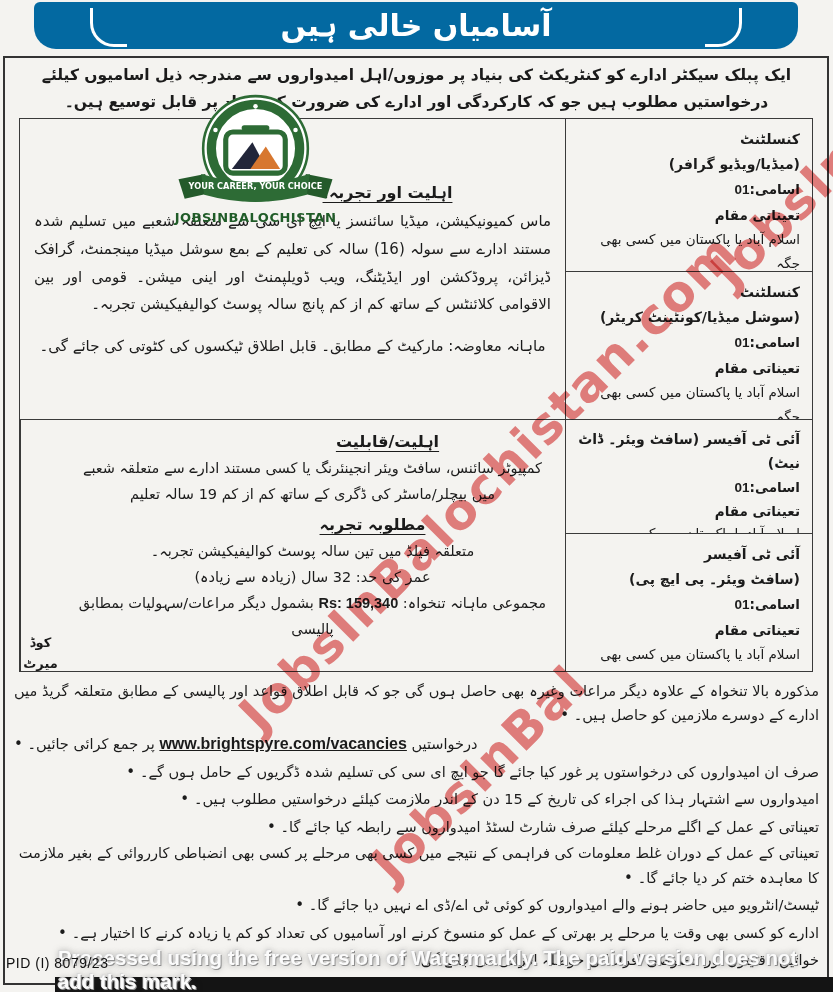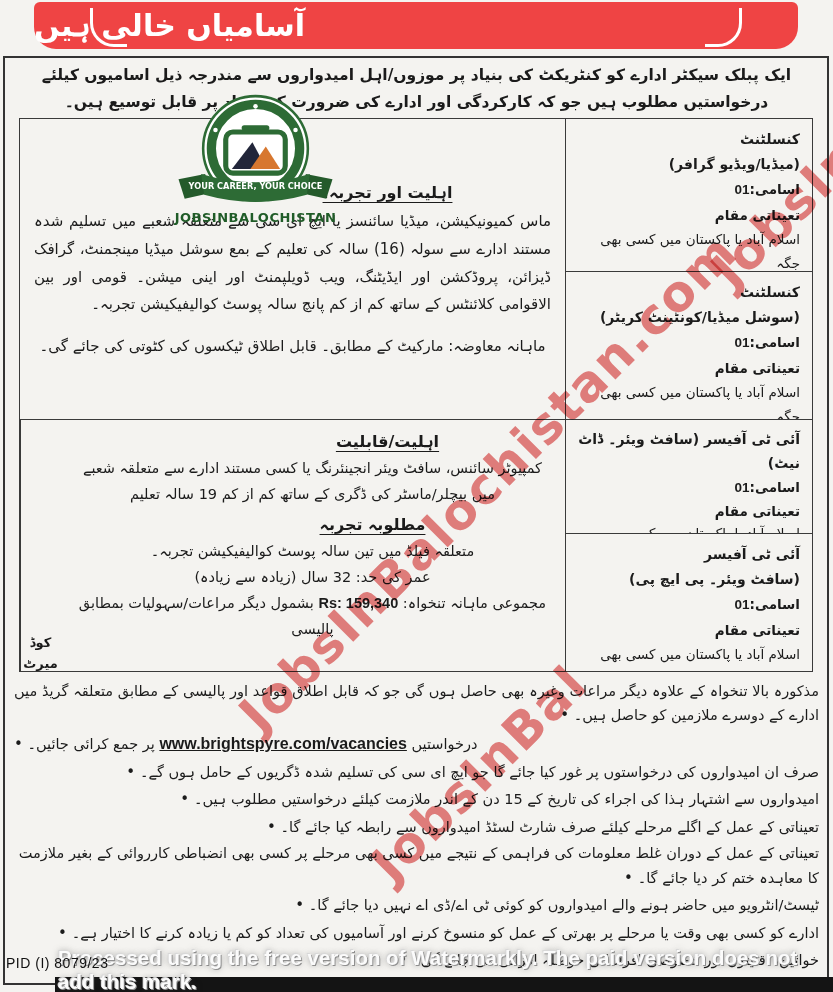--- a/index.html
+++ b/index.html
@@ -1,20 +1,20 @@
 <!DOCTYPE html>
 <html lang="ur"><head>
 <meta charset="utf-8">
 <style>
   html,body{margin:0;padding:0;background:#e9e8e6;}
   .page{position:relative;width:833px;height:992px;background:#f4f3f0;overflow:hidden;
         font-family:"DejaVu Sans","DejaVu Serif",sans-serif;color:#1b1b1b;}
   
-  .banner{position:absolute;left:34px;top:2px;width:764px;height:47px;background:#ef4444;
-          border-radius:6px 6px 22px 22px;display:flex;align-items:center;z-index:4;}
+  .banner{position:absolute;left:34px;top:2px;width:764px;height:47px;background:#0369a1;
+          border-radius:6px 6px 22px 22px;display:flex;align-items:center;justify-content:center;z-index:4;}
   .banner-title{color:#ffffff;font-size:30px;font-weight:bold;direction:rtl;}
   .curl{position:absolute;top:6px;width:34px;height:36px;}
   .curl-l{left:56px;border-left:3px solid #fff;border-bottom:3px solid #fff;border-radius:0 0 0 24px;}
   .curl-r{right:56px;border-right:3px solid #fff;border-bottom:3px solid #fff;border-radius:0 0 24px 0;}
   
   .frame{position:absolute;left:3px;top:56px;width:826px;height:929px;border:2px solid #333;box-sizing:border-box;}
   
   .intro{position:absolute;left:14px;top:62px;width:805px;direction:rtl;text-align:center;
          font-weight:bold;font-size:15.5px;line-height:1.75;z-index:2;}
   

